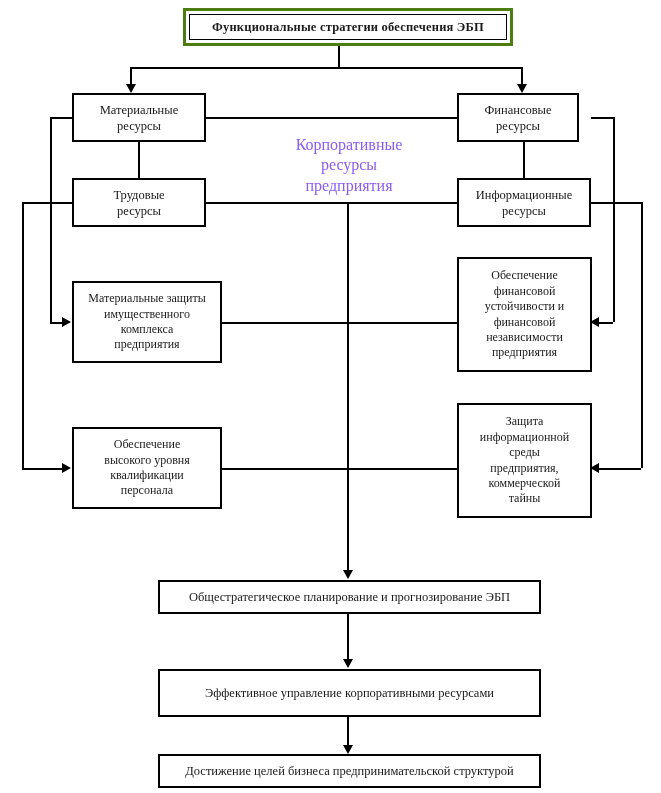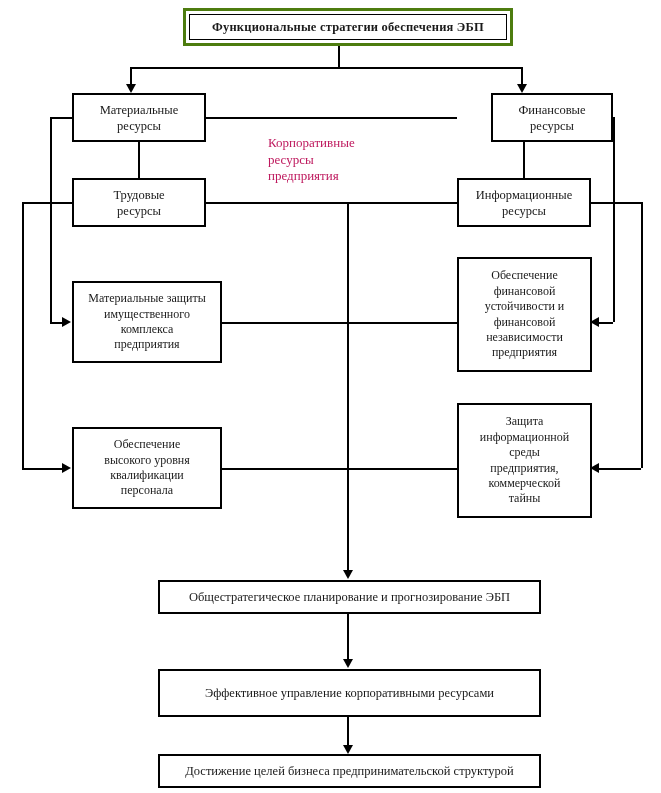--- a/index.html
+++ b/index.html
@@ -37,23 +37,24 @@
   .title-box .inner span{
     font-weight:bold;
     font-size:12.5px;
     letter-spacing:.2px;
   }
   .res-box span{font-size:12.5px;}
   .goal-box span{font-size:12px;}
   .wide-box span{font-size:12.5px;}
   .floating-label{
     position:absolute;
-    font-size:13px;
+    text-align:center;
+    font-size:16px;
     line-height:1.28;
-    color:#be185d;
+    color:#8b5cf6;
     z-index:4;
   }
   
   .h{position:absolute;height:0;border-top:2.5px solid #000;z-index:2;}
   .v{position:absolute;width:0;border-left:2.5px solid #000;z-index:2;}
   .arrow-d{
     position:absolute;width:0;height:0;
     border-left:5.5px solid transparent;
     border-right:5.5px solid transparent;
     border-top:9px solid #000;
@@ -92,21 +93,21 @@
   <div class="v" style="left:130px;top:67px;height:18px;"></div>
   <div class="arrow-d" style="left:126px;top:84px;"></div>
 
   <div class="v" style="left:521px;top:67px;height:18px;"></div>
   <div class="arrow-d" style="left:517px;top:84px;"></div>
 
   <div class="box res-box" style="left:72px;top:93px;width:134px;height:49px;">
     <span><b style="font-weight:normal">Материальные</b><br><i style="font-style:normal">ресурсы</i></span>
   </div>
 
-  <div class="box res-box" style="left:457px;top:93px;width:122px;height:49px;margin-left:34px;">
+  <div class="box res-box" style="left:457px;top:93px;width:122px;height:49px;">
     <span><b style="font-weight:normal">Финансовые</b><br><i style="font-style:normal">ресурсы</i></span>
   </div>
 
   <div class="box res-box" style="left:72px;top:178px;width:134px;height:49px;">
     <span><b style="font-weight:normal">Трудовые</b><br><i style="font-style:normal">ресурсы</i></span>
   </div>
 
   <div class="box res-box" style="left:457px;top:178px;width:134px;height:49px;">
     <span><b style="font-weight:normal">Информационные</b><br><i style="font-style:normal">ресурсы</i></span>
   </div>

